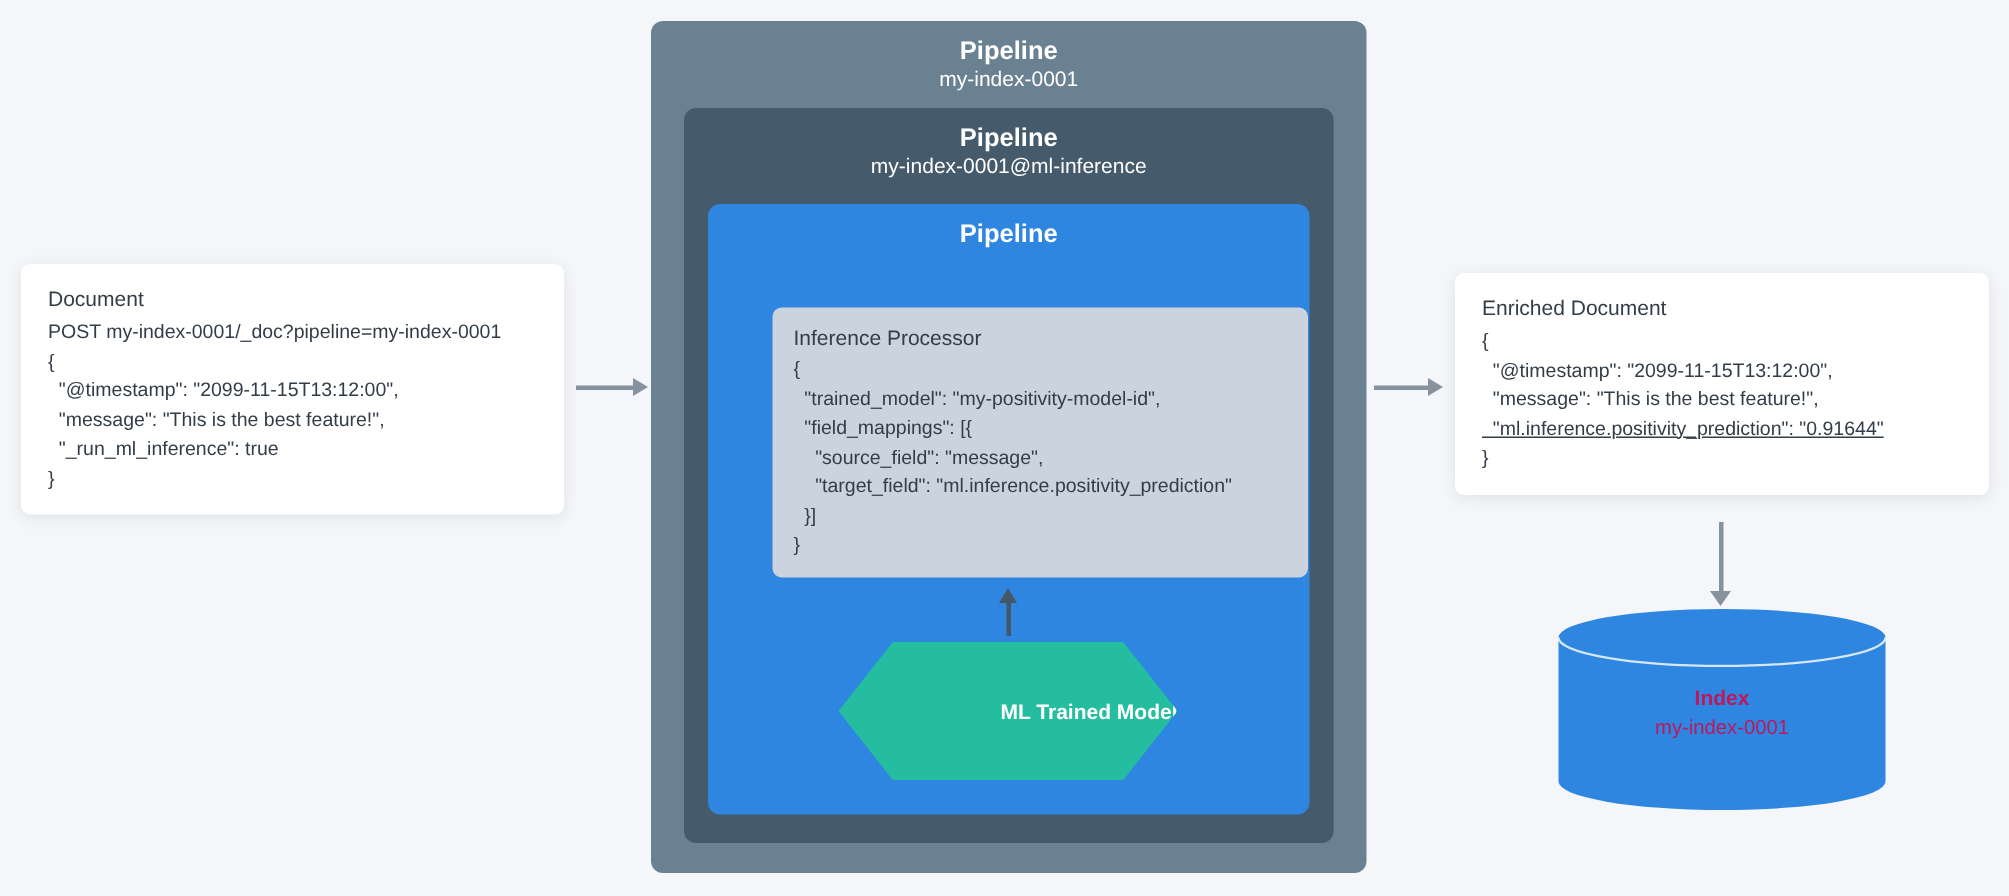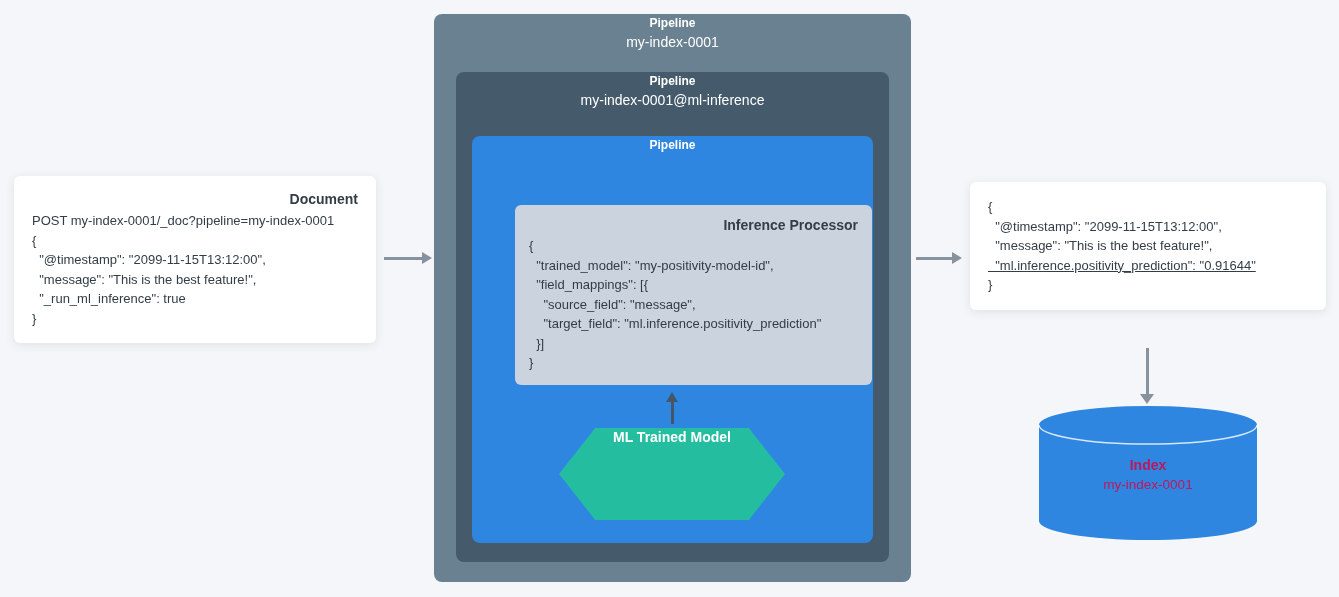--- a/index.html
+++ b/index.html
@@ -27,31 +27,31 @@
   .canvas { position: absolute; inset: 0; width: 1339px; height: 597px; }
 
   
   .white-card {
     position: absolute;
     background: var(--card-bg);
     border-radius: 6px;
     box-shadow: 0 2px 10px rgba(50, 60, 70, 0.10);
     padding: 15px 18px;
   }
-  .card-title { font-size: 14px; font-weight: bold; margin-bottom: 4px; color: var(--text); text-align: right; }
+  .card-title { font-size: 14px; font-weight: normal; margin-bottom: 4px; color: var(--text); }
   .code-block { font-size: 13px; }
   .code-line { white-space: pre; line-height: 19.5px; color: var(--text); }
   .code-line.underlined { text-decoration: underline; }
 
   #document-card { left: 14px; top: 176px; width: 362px; }
   #enriched-card { left: 970px; top: 182px; width: 356px; }
 
   
   .box { position: absolute; border-radius: 8px; text-align: center; color: #fff; }
-  .box-title { font-size: 12px; font-weight: bold; line-height: 19px; }
+  .box-title { font-size: 17px; font-weight: bold; line-height: 19px; padding-top: 10px; }
   .box-subtitle { font-size: 14px; line-height: 19px; }
 
   #outer-box { left: 434px; top: 14px; width: 477px; height: 568px; background: var(--outer-pipeline); }
   #inner-box { left: 22px; top: 58px; width: 433px; height: 490px; background: var(--inner-pipeline); }
   #ml-box    { left: 16px; top: 64px; width: 401px; height: 407px; background: var(--ml-pipeline); }
 
   
   #processor-card {
     position: absolute;
     left: 22px; top: 69px; width: 357px;
@@ -63,22 +63,22 @@
     margin-left: 21px;
   }
   #processor-card .card-title { margin-bottom: 3px; }
 
   
   #ml-model-hexagon {
     position: absolute;
     left: 87px; top: 292px; width: 226px; height: 92px;
     background: var(--model-green);
     clip-path: polygon(0% 50%, 16% 0%, 84% 0%, 100% 50%, 84% 100%, 16% 100%);
-    display: flex; justify-content: center;
-    text-align: left; color: #fff;
+    display: flex; flex-direction: column; justify-content: center;
+    text-align: right; color: #fff;
   }
   .hex-title { font-size: 14px; font-weight: bold; line-height: 19px; }
   .hex-subtitle { font-size: 13.5px; line-height: 19px; }
 
   
   .h-arrow { position: absolute; width: 48px; height: 13px; }
   .h-arrow .shaft { position: absolute; left: 0; top: 5px; height: 3px; background: var(--arrow-gray); }
   .h-arrow .head {
     position: absolute; top: 0; width: 0; height: 0;
     border-top: 6.5px solid transparent; border-bottom: 6.5px solid transparent;
@@ -178,20 +178,21 @@
       </section>
     </section>
   </section>
 
   <div class="h-arrow" id="arrow-enriched">
     <div class="shaft"></div>
     <div class="head"></div>
   </div>
 
   <section class="white-card" id="enriched-card">
+    <div class="card-title">Enriched Document</div>
     <div class="code-block">
         <div class="code-line">{</div>
         <div class="code-line">  "@timestamp": "2099-11-15T13:12:00",</div>
         <div class="code-line">  "message": "This is the best feature!",</div>
         <div class="code-line underlined">  "ml.inference.positivity_prediction": "0.91644"</div>
         <div class="code-line">}</div>
       </div>
   </section>
 
   <div class="v-arrow" id="arrow-down">

